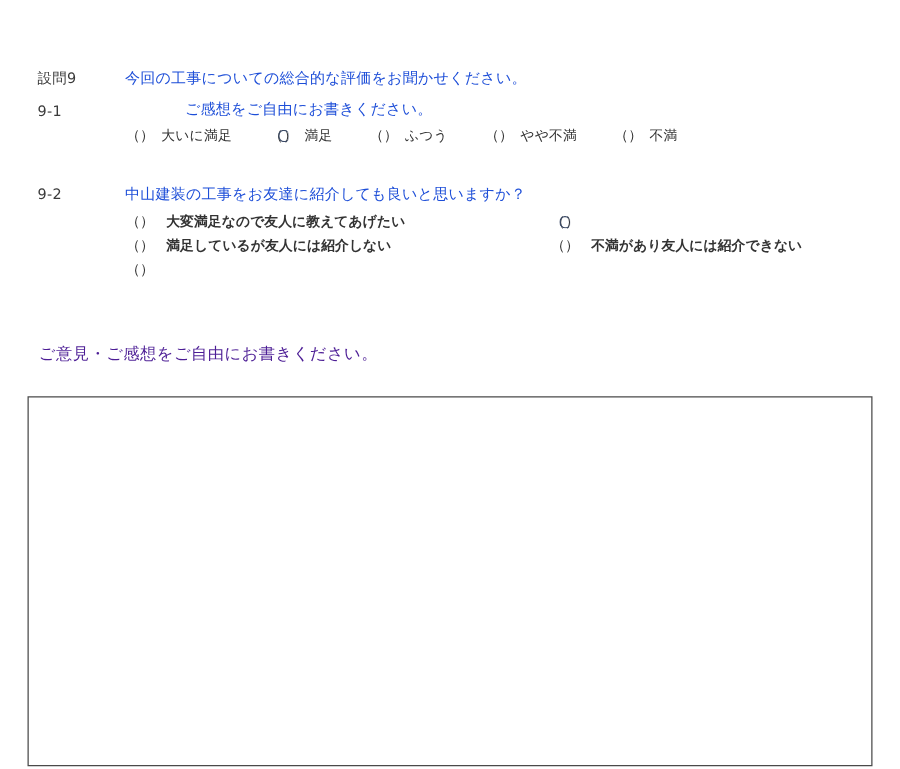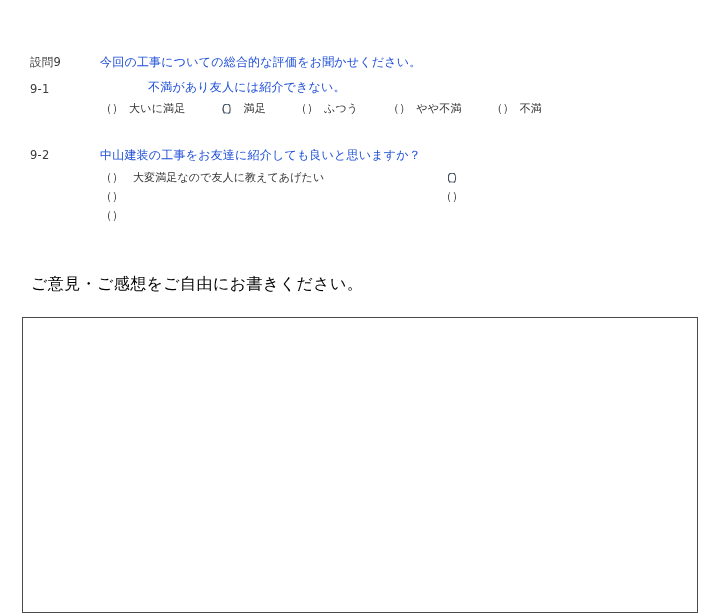--- a/index.html
+++ b/index.html
@@ -126,29 +126,30 @@
   .q92-opt .paren {
     display: inline-block;
     position: relative;
     width: 30px;
     text-align: center;
     font-size: 11.5px;
   }
   .q92-opt .lab {
     margin-left: 6px;
     letter-spacing: 0.1px;
+    font-weight: bold;
   }
 
   
   .comment-heading {
     position: absolute;
     left: 31px;
     top: 274px;
-    font-size: 16px;
-    color: #000000;
+    font-size: 13px;
+    color: #4c1d95;
     letter-spacing: 0.4px;
     font-family: Liberation Mono, monospace;
   }
 
   
   .comment-box {
     position: absolute;
     left: 22px;
     top: 317px;
     width: 676px;
@@ -163,21 +164,21 @@
 
 <div class="sheet">
 
   <div class="q9-header">
     <span class="q-label">設問9</span>
     <span class="q-text">今回の工事についての総合的な評価をお聞かせください。</span>
   </div>
 
   <div class="q91-header">
     <span class="q-label">9-1</span>
-    <span class="q-text">不満があり友人には紹介できない。</span>
+    <span class="q-text">ご感想をご自由にお書きください。</span>
   </div>
 
   <div class="q91-options">
     <div class="opt">
       <span class="paren">
         <span>（</span><span>）</span>
       </span>
       <span class="lab">大いに満足</span>
     </div>
     <div class="gap-a"></div>
@@ -231,25 +232,27 @@
           <span class="mark"></span>
         </span>
       </div>
     </div>
 
     <div class="q92-row">
       <div class="q92-col-left q92-opt">
         <span class="paren">
           <span>（</span><span>）</span>
         </span>
+        <span class="lab">満足しているが友人には紹介しない</span>
       </div>
       <div class="q92-col-right q92-opt">
         <span class="paren">
           <span>（</span><span>）</span>
         </span>
+        <span class="lab">不満があり友人には紹介できない</span>
       </div>
     </div>
 
     <div class="q92-row">
       <div class="q92-col-left q92-opt">
         <span class="paren">
           <span>（</span><span>）</span>
         </span>
       </div>
     </div>

